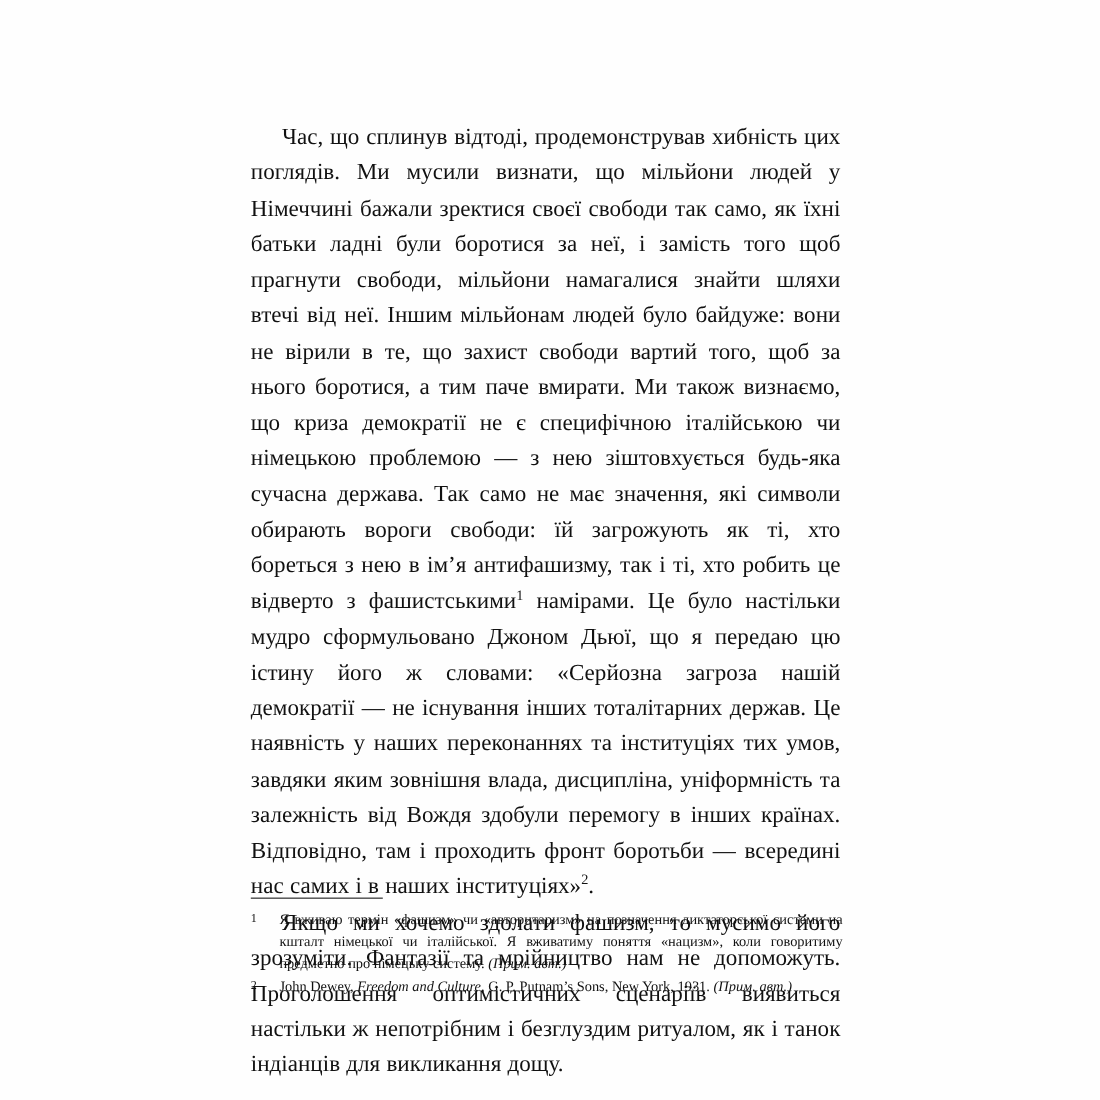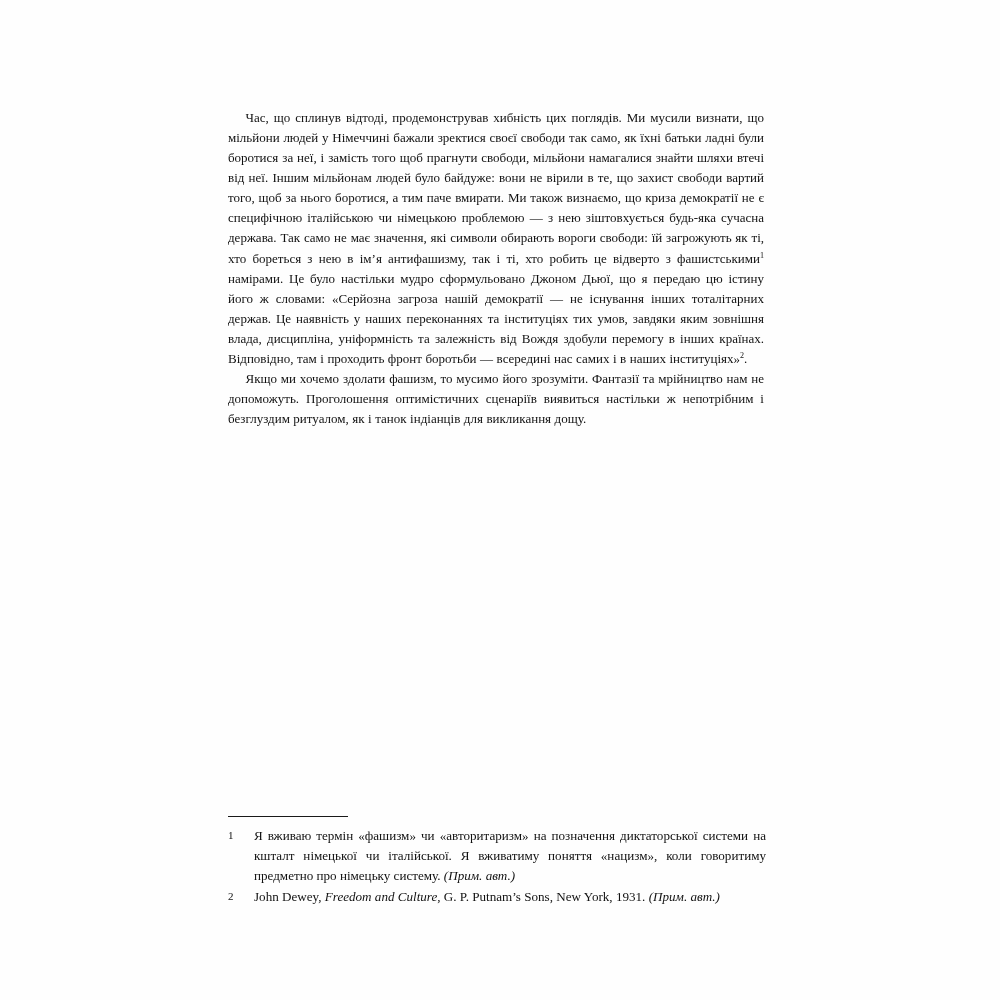--- a/index.html
+++ b/index.html
@@ -23,21 +23,21 @@
     background: #fefefe;
   }
   .text-column {
     position: absolute;
     left: 228px;
     top: 108px;
     width: 536px;
   }
   p.body-par {
     margin: 0;
-    font-size: 13px;
+    font-size: 21px;
     line-height: 1.545;
     text-align: justify;
     text-justify: inter-word;
     text-indent: 0;
     hyphens: manual;
     word-spacing: 0.02em;
   }
   p.body-par.indent {
     text-indent: 1.35em;
   }

